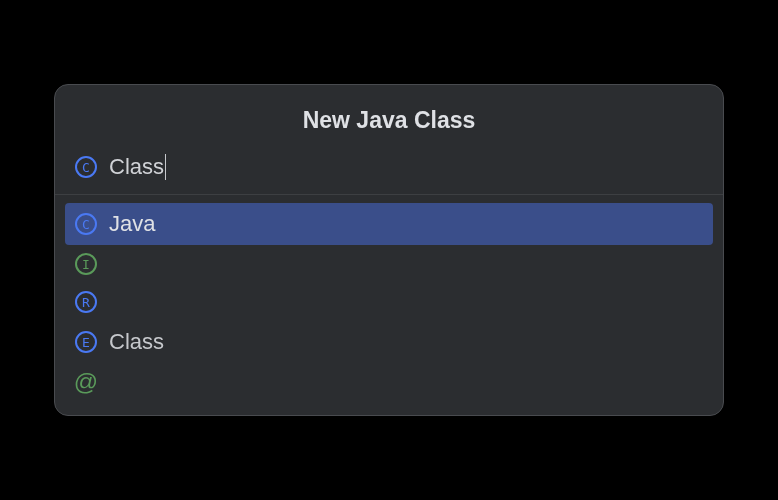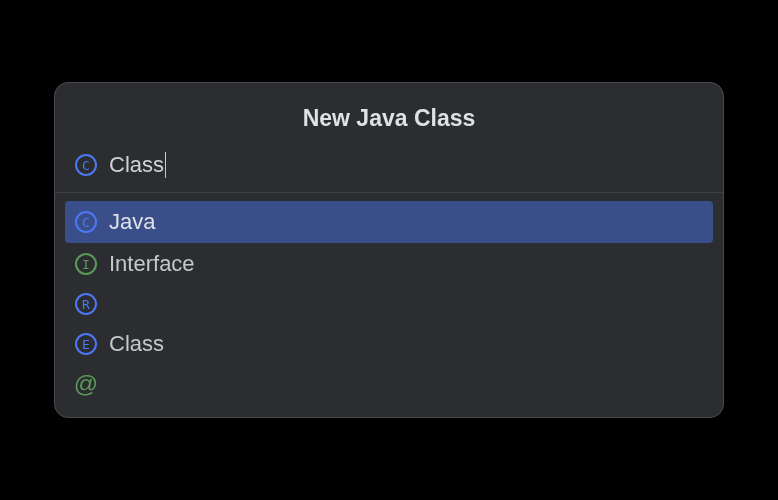--- a/index.html
+++ b/index.html
@@ -142,21 +142,20 @@
 
   <div class="list">
 
     <div class="list-item selected">
       <span class="icon-circle icon-class">C</span>
       <span class="item-label">Java</span>
     </div>
 
     <div class="list-item">
       <span class="icon-circle icon-interface">I</span>
-      <span class="item-label">Interface</span>
     </div>
 
     <div class="list-item">
       <span class="icon-circle icon-record">R</span>
     </div>
 
     <div class="list-item">
       <span class="icon-circle icon-enum">E</span>
       <span class="item-label">Class</span>
     </div>

